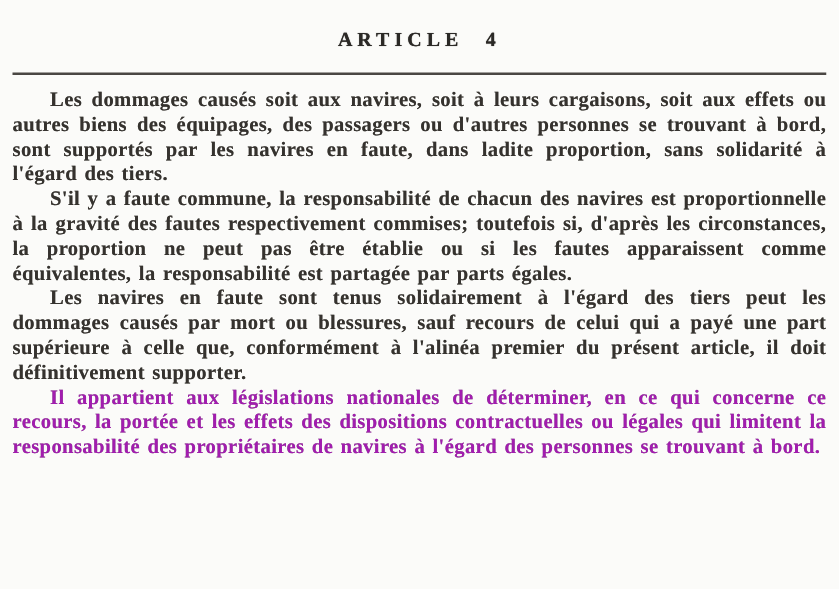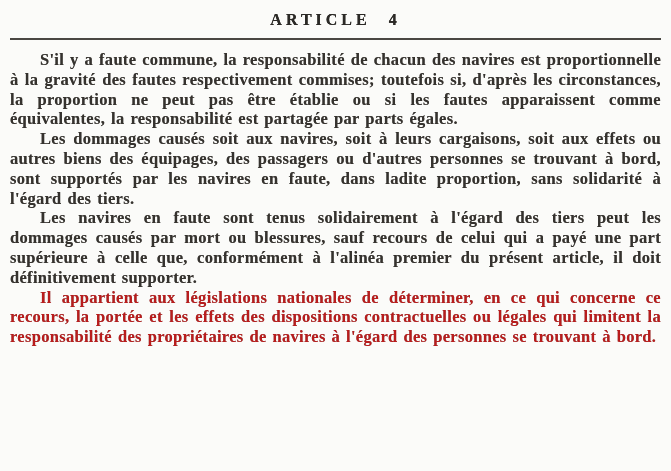--- a/index.html
+++ b/index.html
@@ -14,21 +14,21 @@
     font-family: "Liberation Serif", "DejaVu Serif", serif;
   }
   .page {
     box-sizing: border-box;
     width: 671px;
     height: 471px;
     padding: 8px 10px 0 10px;
     color: #2f2d2a;
   }
   .title {
-    margin: 3px;
+    margin: 16px;
     text-align: center;
     font-size: 16px;
     font-weight: bold;
     letter-spacing: 4px;
     word-spacing: 10px;
     color: #2b2926;
     text-shadow: 0 0 0.6px #2b2926;
   }
   .title-rule {
     border: none;
@@ -42,28 +42,28 @@
     text-indent: 30px;
     font-size: 16.5px;
     line-height: 19.8px;
     font-weight: bold;
     letter-spacing: 0.3px;
     word-spacing: 1.5px;
     color: #35322e;
     text-shadow: 0 0 0.5px rgba(50,46,42,0.55);
   }
   .body-text p.faded-last {
-    color: #b91c1c;
+    color: #a21caf;
   }
 </style>
 </head>
 <body>
 
 <div class="page">
   <h1 class="title">ARTICLE  4</h1>
   <hr class="title-rule">
   <div class="body-text">
+    <p>Les dommages causés soit aux navires, soit à leurs cargaisons, soit aux effets ou autres biens des équipages, des passagers ou d'autres personnes se trouvant à bord, sont supportés par les navires en faute, dans ladite proportion, sans solidarité à l'égard des tiers.</p>
     <p>S'il y a faute commune, la responsabilité de chacun des navires est proportionnelle à la gravité des fautes respectivement commises; toutefois si, d'après les circonstances, la proportion ne peut pas être établie ou si les fautes apparaissent comme équivalentes, la responsabilité est partagée par parts égales.</p>
-    <p>Les dommages causés soit aux navires, soit à leurs cargaisons, soit aux effets ou autres biens des équipages, des passagers ou d'autres personnes se trouvant à bord, sont supportés par les navires en faute, dans ladite proportion, sans solidarité à l'égard des tiers.</p>
     <p>Les navires en faute sont tenus solidairement à l'égard des tiers peut les dommages causés par mort ou blessures, sauf recours de celui qui a payé une part supérieure à celle que, conformément à l'alinéa premier du présent article, il doit définitivement supporter.</p>
     <p class="faded-last">Il appartient aux législations nationales de déterminer, en ce qui concerne ce recours, la portée et les effets des dispositions contractuelles ou légales qui limitent la responsabilité des propriétaires de navires à l'égard des personnes se trouvant à bord.</p>
   </div>
 </div>
 
 </body></html>

